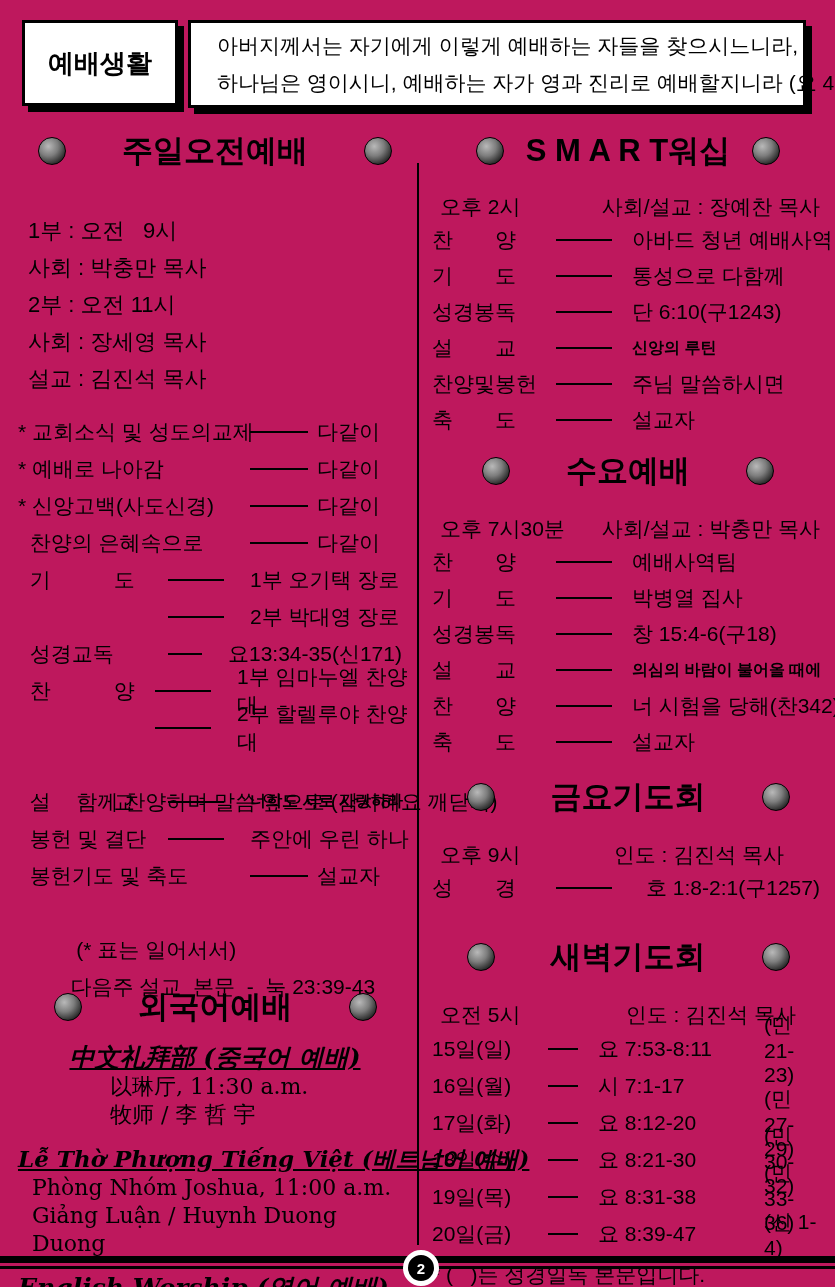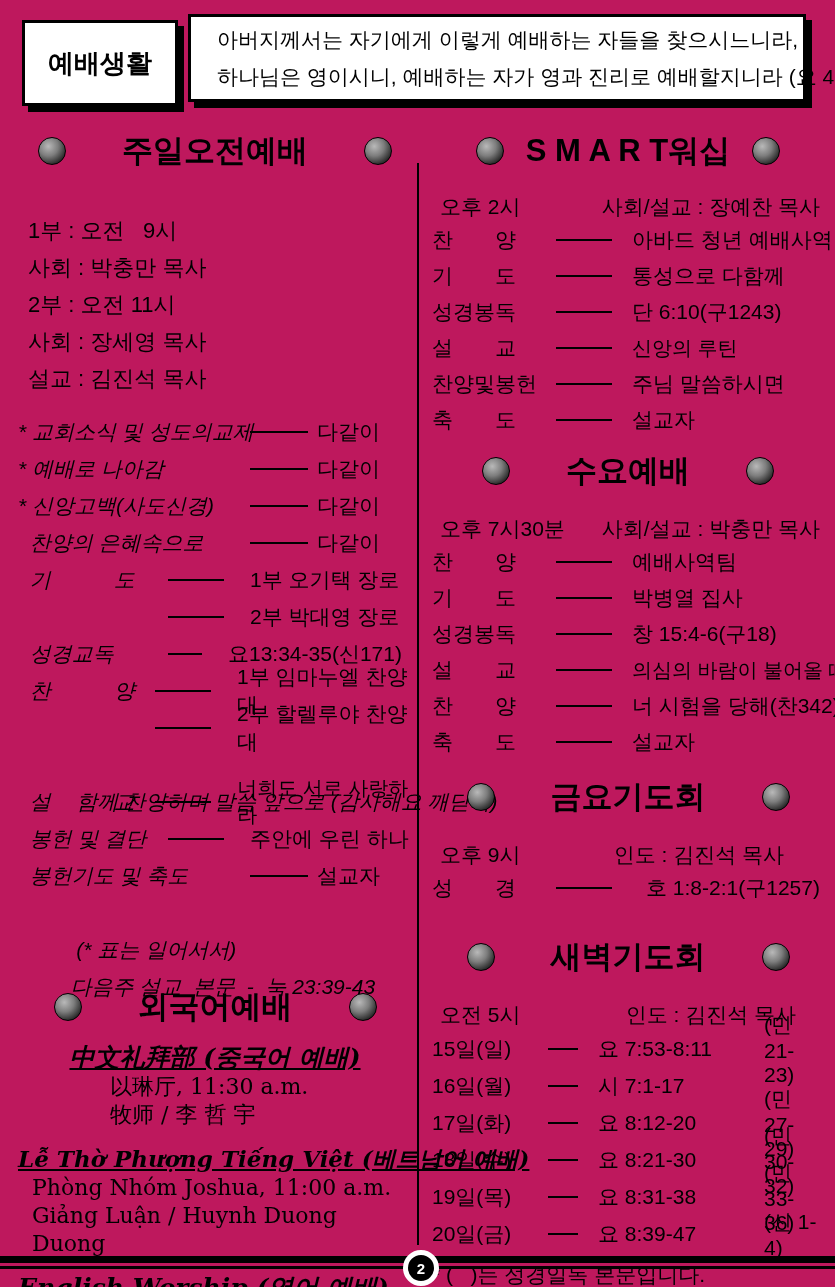--- a/index.html
+++ b/index.html
@@ -3,21 +3,21 @@
 <meta charset="utf-8">
 <style>
   html,body{margin:0;padding:0;background:#fff;}
   .page{position:relative;width:835px;height:1287px;background:#be185d;color:#000;
         font-family:"Liberation Sans","DejaVu Sans",sans-serif;overflow:hidden;}
 
   
   .hdr-label-box{position:absolute;left:22px;top:20px;width:150px;height:80px;
     border:3px solid #000;box-shadow:6px 6px 0 #000;background:#fff;
     display:flex;align-items:center;justify-content:center;font-size:26px;font-weight:bold;}
-  .hdr-verse-box{position:absolute;left:188px;top:14px;width:618px;height:88px;
+  .hdr-verse-box{position:absolute;left:188px;top:20px;width:618px;height:88px;
     border:3px solid #000;box-shadow:6px 6px 0 #000;background:#fff;
     display:flex;flex-direction:column;justify-content:center;padding-left:26px;box-sizing:border-box;}
   .hdr-verse-box .vline{font-size:21px;line-height:37px;white-space:pre;}
 
   
   .col-left{position:absolute;left:18px;top:130px;width:394px;}
   .col-right{position:absolute;left:432px;top:130px;width:392px;}
   .vdivider{position:absolute;left:417px;top:163px;width:2px;height:1082px;background:#000;}
 
   
@@ -28,29 +28,29 @@
     border:1px solid #000;box-sizing:border-box;}
 
   .dash{height:2px;background:#000;flex:0 0 auto;}
 
   
   .schedule{margin-top:40px;padding-left:10px;}
   .sch-row{display:flex;font-size:22px;line-height:37px;flex-direction:column;}
   .sch-row .time{width:218px;white-space:pre;}
   .order{margin-top:16px;}
   .orow{display:flex;align-items:center;height:37px;font-size:21px;}
-  .orow .lbl{white-space:pre;font-style:italic;}
+  .orow .lbl{white-space:pre;}
   .orow.type-a .lbl{width:232px;}
   .orow.type-a .dash{width:58px;}
   .orow.type-a .val{flex:1;text-align:right;padding-right:32px;}
   .orow.type-b .lbl{width:150px;}
   .orow.type-b .dash{width:56px;}
   .orow.type-b .val{margin-left:26px;}
   .orow.full{display:block;line-height:37px;white-space:pre;}
-  .bold-val{font-weight:normal;font-size:20px;}
+  .bold-val{font-weight:bold;font-size:16px;}
 
   
   .foreign{margin-top:18px;}
   .fsvc{margin-top:14px;}
   .ftitle{font-family:"DejaVu Serif","Liberation Serif",serif;font-style:italic;font-weight:bold;
     font-size:25px;line-height:31px;text-decoration:underline;white-space:nowrap;}
   .fsvc.center .ftitle{text-align:center;}
   .fline{font-family:"DejaVu Serif","Liberation Serif",serif;font-size:22px;line-height:28px;}
   .fsvc.center .fline{padding-left:92px;}
   .fsvc .fline{padding-left:14px;}

